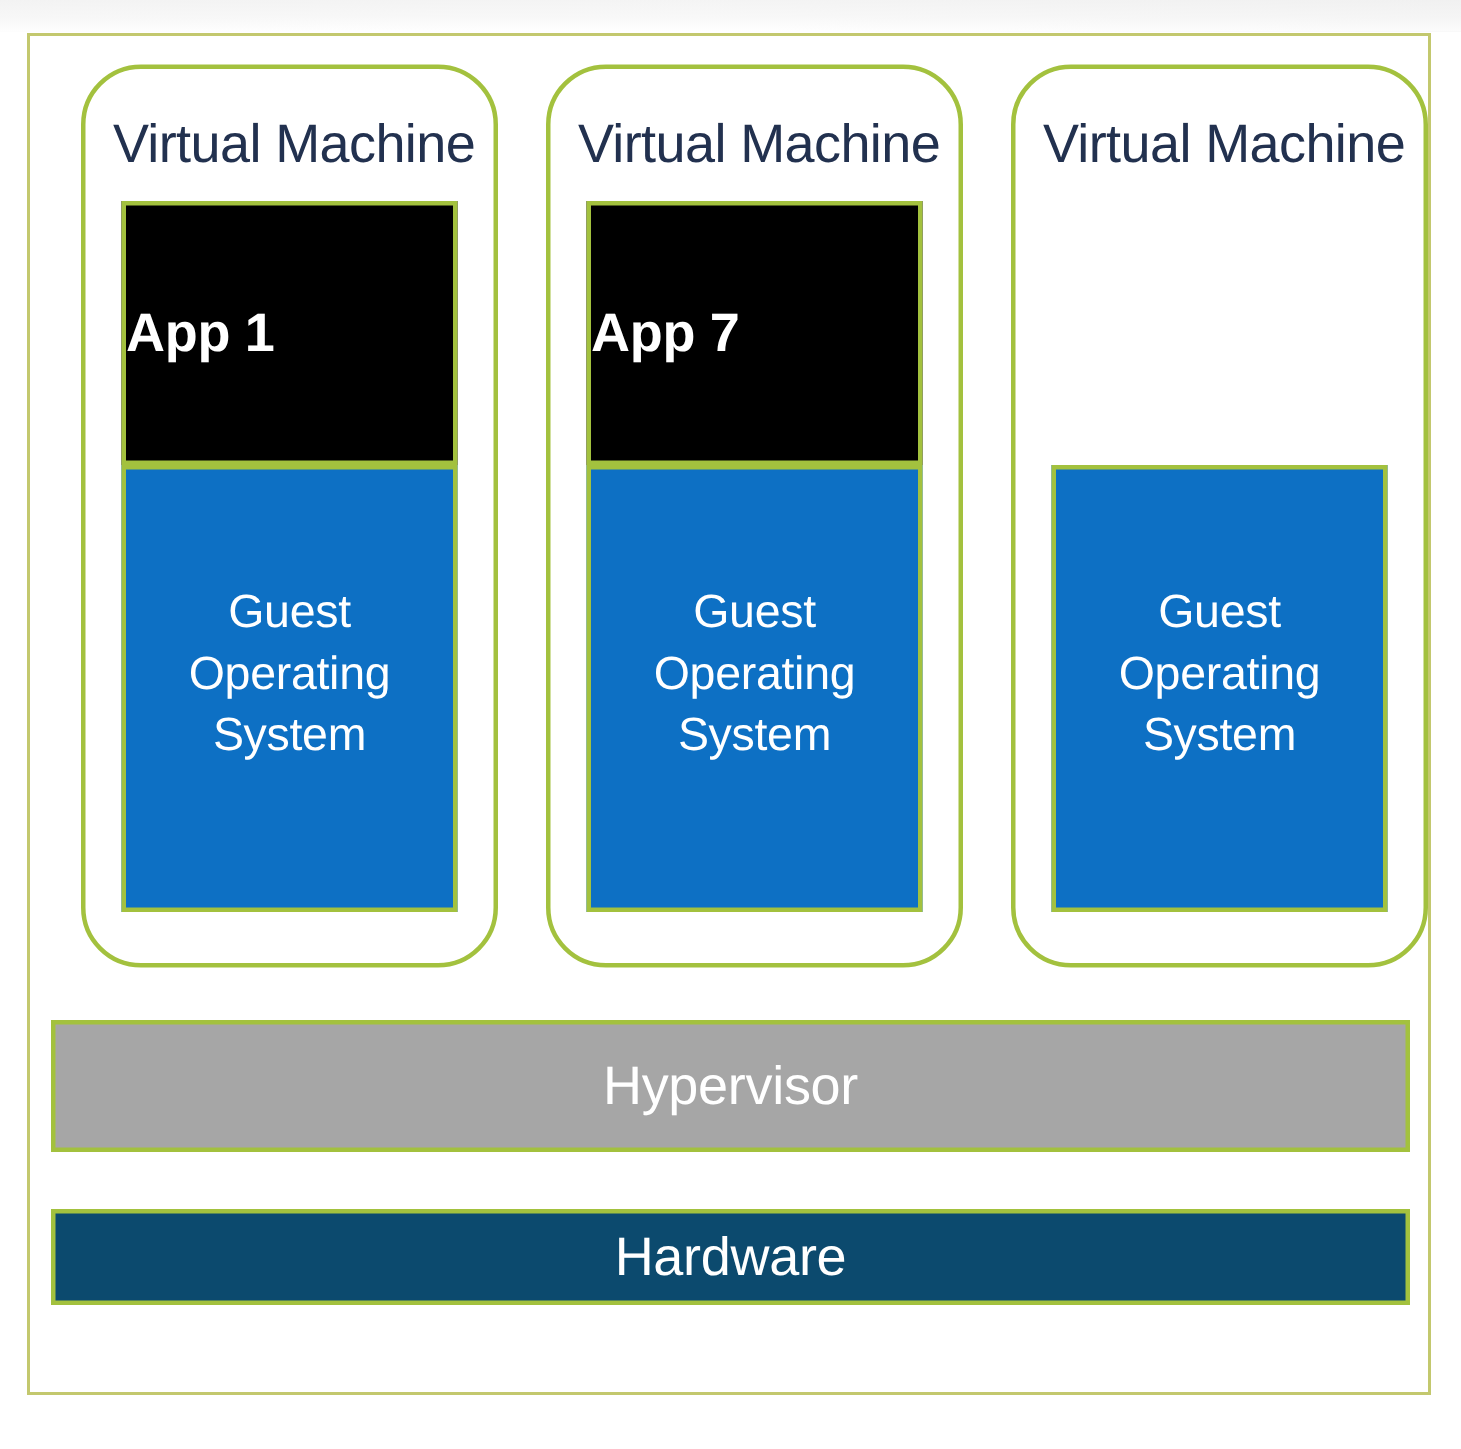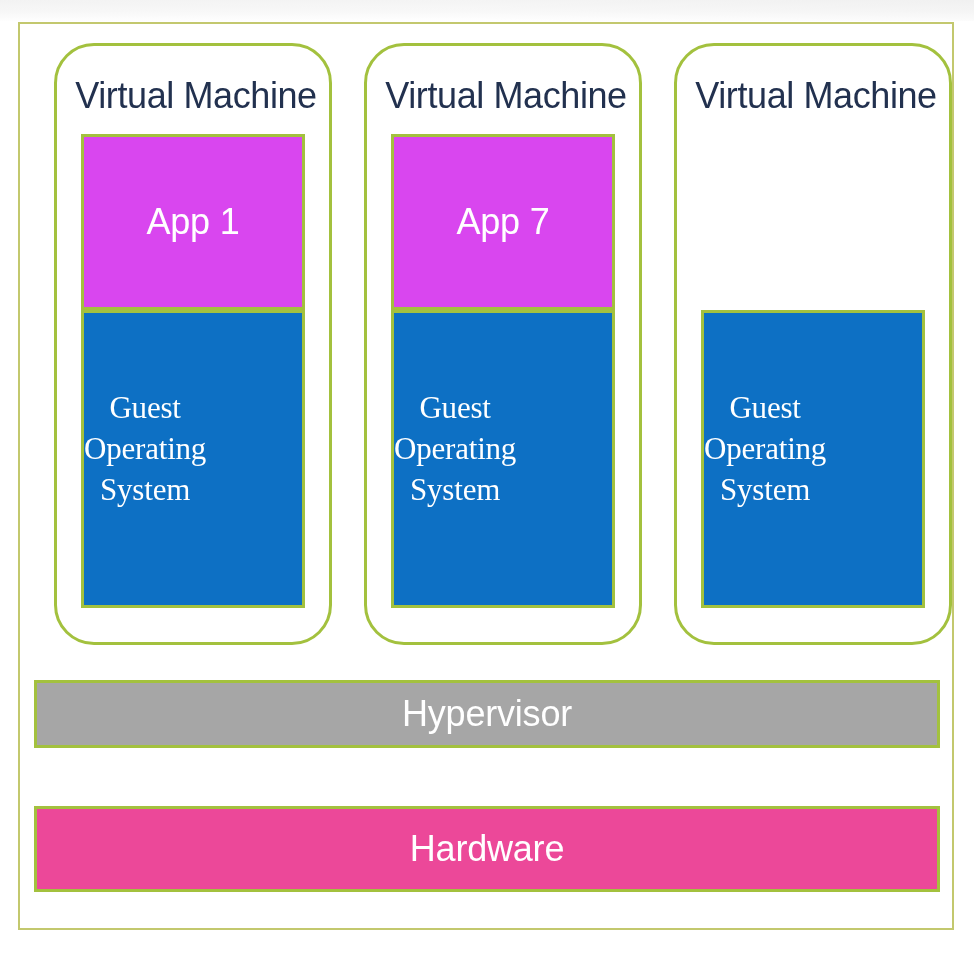--- a/index.html
+++ b/index.html
@@ -87,48 +87,48 @@
     white-space: nowrap;
     z-index: 5;
   }
 
   .app-box {
     position: absolute;
     left: 24px;
     top: 88px;
     width: 224px;
     height: 176px;
-    background: #d946ef;
+    background: #000000;
     border: 3px solid #a3c13e;
     box-sizing: border-box;
     display: flex;
     align-items: center;
-    justify-content: center;
+    justify-content: flex-start;
+    font-weight: bold;
   }
   .app-box .lbl {
     color: #ffffff;
     font-size: 36px;
     line-height: 40px;
     letter-spacing: -0.2px;
     white-space: nowrap;
   }
 
   .guest-box {
     position: absolute;
     left: 24px;
     top: 264px;
     width: 224px;
     height: 298px;
     background: #0d70c4;
     border: 3px solid #a3c13e;
     box-sizing: border-box;
     display: flex;
     align-items: center;
-    justify-content: flex-start;
-    font-family: Liberation Serif, serif;
+    justify-content: center;
   }
   .guest-box .lbl {
     color: #ffffff;
     font-size: 31px;
     line-height: 41px;
     text-align: center;
     letter-spacing: -0.2px;
     margin-top: -22px;
   }
 
@@ -145,27 +145,27 @@
   }
   .bar .lbl {
     color: #ffffff;
     font-size: 36px;
     line-height: 40px;
     letter-spacing: -0.2px;
     white-space: nowrap;
   }
   .bar-hypervisor {
     top: 656px;
-    height: 68px;
+    height: 88px;
     background: #a6a6a6;
   }
   .bar-hardware {
     top: 782px;
-    height: 86px;
-    background: #ec4899;
+    height: 64px;
+    background: #0c4a6e;
   }
 </style>
 </head>
 <body>
 
 <div id="canvas">
 
   <div class="top-band">
     <div class="top-band-shade"></div>
   </div>

